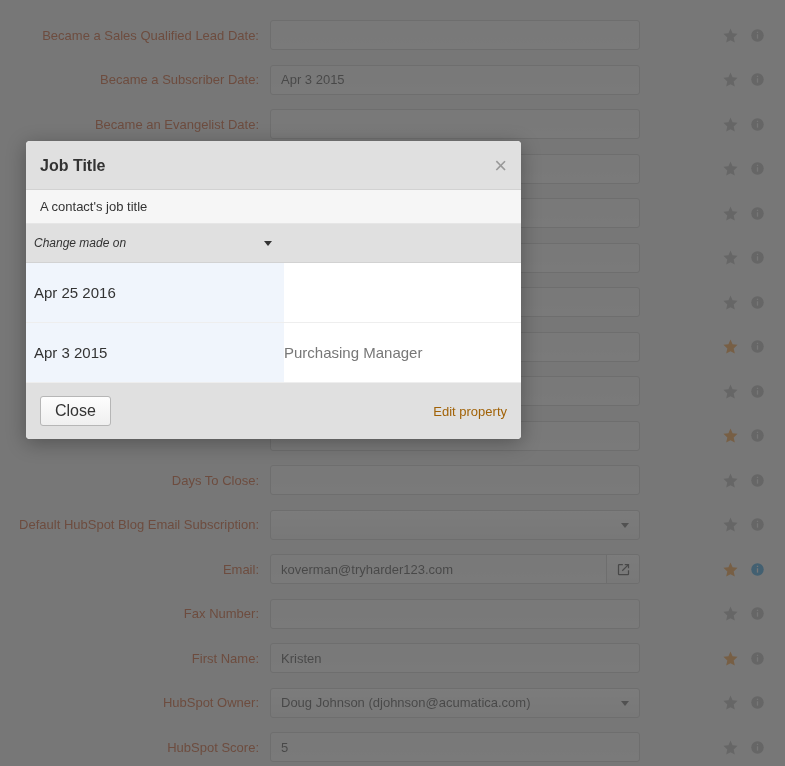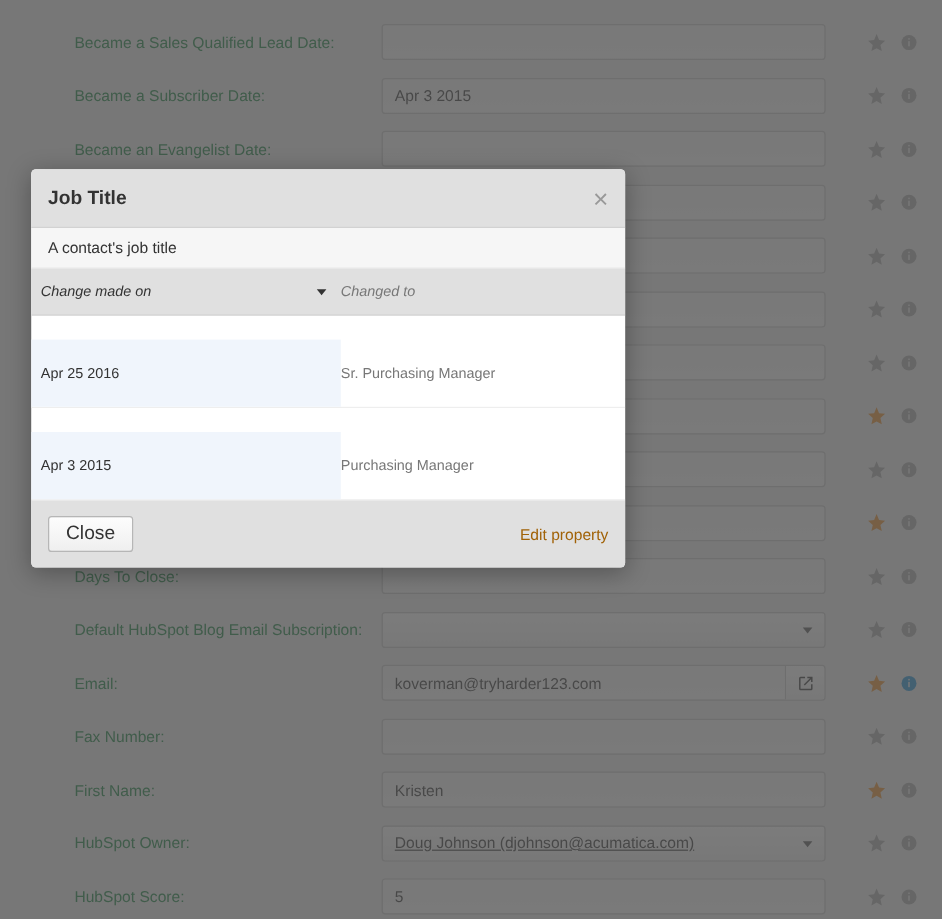--- a/index.html
+++ b/index.html
@@ -18,43 +18,41 @@
     position: relative;
   }
   .row {
     display: flex;
     align-items: center;
     height: 44.5px;
     padding: 0 14px;
   }
   .row-label {
     width: 256px;
-    text-align: left;
+    text-align: right;
     padding-right: 11px;
     font-size: 13px;
-    color: #15803d;
-    margin-left: 48px;
+    color: #c2410c;
   }
   .row-input {
     width: 370px;
     height: 30px;
     border: 1px solid #c5c5c5;
     border-radius: 3px;
     background: linear-gradient(#f1f1f1, #f6f6f6);
     padding: 0 10px;
     font-size: 13px;
     color: #333;
     outline: none;
     display: flex;
     align-items: center;
   }
   .row-select {
     position: relative;
     background: linear-gradient(#fdfdfd, #eeeeee);
-    text-decoration: underline;
   }
   .row-select::after {
     content: "";
     position: absolute;
     right: 10px;
     top: 50%;
     margin-top: -2px;
     border-left: 4px solid transparent;
     border-right: 4px solid transparent;
     border-top: 5px solid #555;
@@ -169,24 +167,23 @@
     border-left: 4px solid transparent;
     border-right: 4px solid transparent;
     border-top: 5px solid #333;
     margin-left: auto;
     margin-right: 12px;
   }
   .tbl-row {
     display: flex;
     align-items: center;
     padding: 21px 8px;
-    font-size: 12px;
+    font-size: 15px;
     color: #333;
     border-bottom: 1px solid #eee;
-    margin-top: 20px;
   }
   .tbl-row .tbl-col1 { background: #f0f5fc; margin: -21px 0 -21px -8px; padding: 21px 8px; width: 258px; }
   .tbl-row .tbl-col2 { padding-left: 0px; }
   .modal-foot {
     display: flex;
     align-items: center;
     padding: 13px 14px;
     background: #e0e0e0;
   }
   .btn-close {
@@ -533,26 +530,24 @@
   <div class="modal-head">
     <div class="modal-title">Job Title</div>
     <div class="modal-close">×</div>
   </div>
   <div class="modal-desc">A contact's job title</div>
   <div class="tbl-head">
     <div class="tbl-col1">
       <span>Change made on</span>
       <span class="sort-caret"></span>
     </div>
-    <div class="tbl-col2">Changed to</div>
   </div>
   <div id="history-rows">
       <div class="tbl-row">
         <div class="tbl-col1">Apr 25 2016</div>
-        <div class="tbl-col2">Sr. Purchasing Manager</div>
       </div>
       <div class="tbl-row">
         <div class="tbl-col1">Apr 3 2015</div>
         <div class="tbl-col2">Purchasing Manager</div>
       </div>
     </div>
   <div class="modal-foot">
     <button class="btn-close">Close</button>
     <span class="edit-link">Edit property</span>
   </div>

